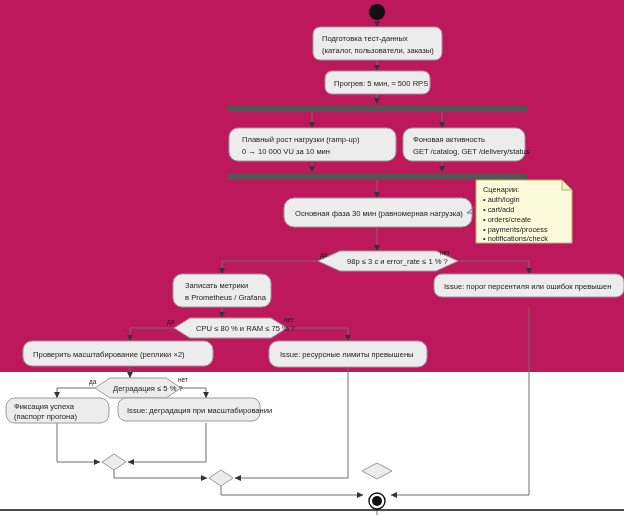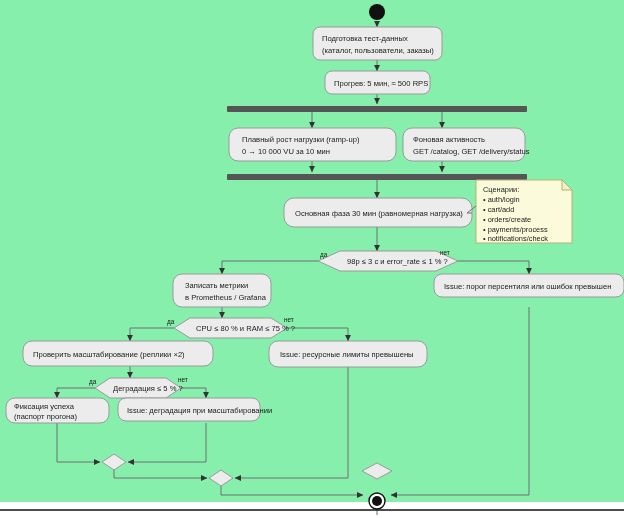--- a/index.html
+++ b/index.html
@@ -1,18 +1,18 @@
 <!DOCTYPE html>
 <html><head>
 <meta charset="utf-8">
 <style>
   html,body{margin:0;padding:0;background:#ffffff;}
   body{width:624px;height:518px;overflow:hidden;
        font-family:"Liberation Sans","DejaVu Sans",sans-serif;}
-  #canvas{position:relative;width:624px;height:502px;background:#86efac;}
+  #canvas{position:relative;width:624px;height:372px;background:#be185d;}
   #canvas svg{display:block;}
   .node-text{font-size:7.6px;fill:#1a1a1a;font-family:"Liberation Sans","DejaVu Sans",sans-serif;}
   .guard-text{font-size:6.4px;fill:#1a1a1a;font-family:"Liberation Sans","DejaVu Sans",sans-serif;}
   .note-text{font-size:7.4px;fill:#1a1a1a;font-family:"Liberation Sans","DejaVu Sans",sans-serif;}
   .act{fill:#ececec;stroke:#9a9a9a;stroke-width:1;}
   .dec{fill:#ececec;stroke:#9a9a9a;stroke-width:1;}
   .bar{fill:#555555;}
   .edge{stroke:#6f6f6f;stroke-width:1;fill:none;}
   .bottomrule{stroke:#111111;stroke-width:1.4;}
   .note-body{fill:#fbfbdc;stroke:#b3b371;stroke-width:1;}

